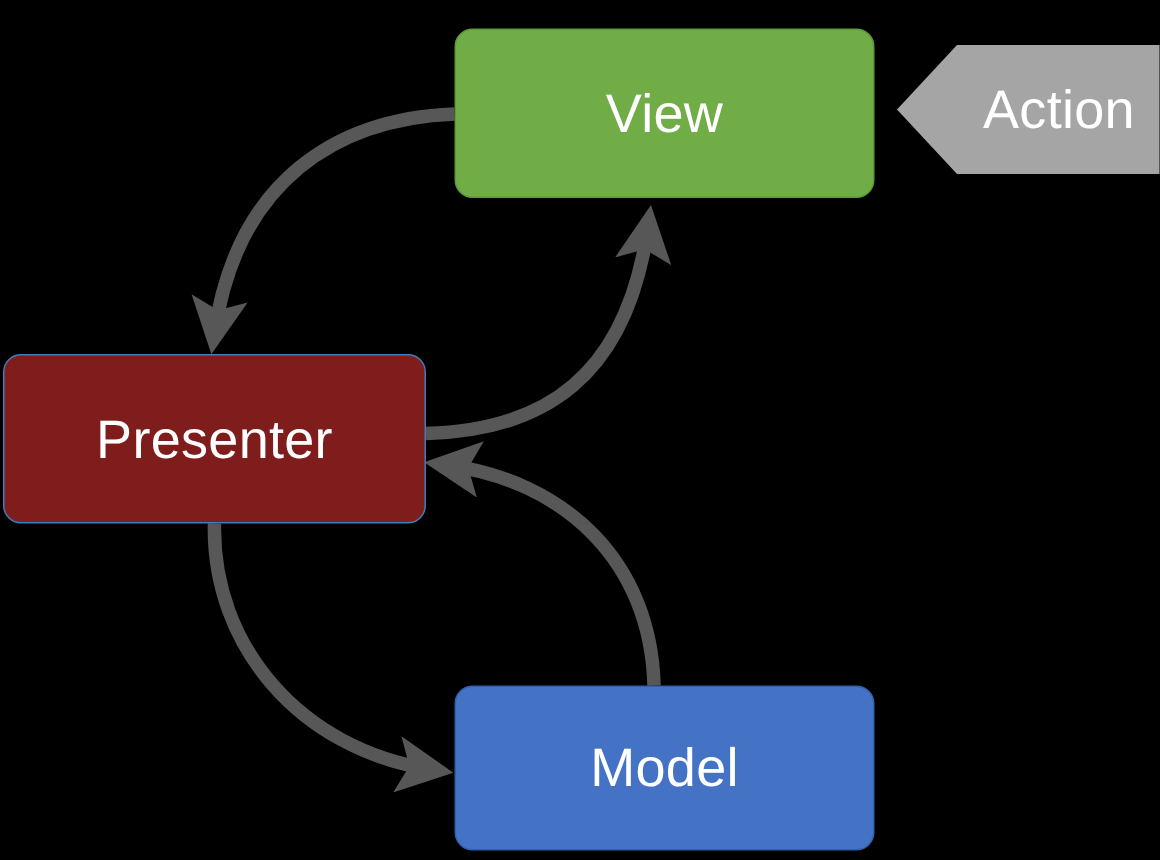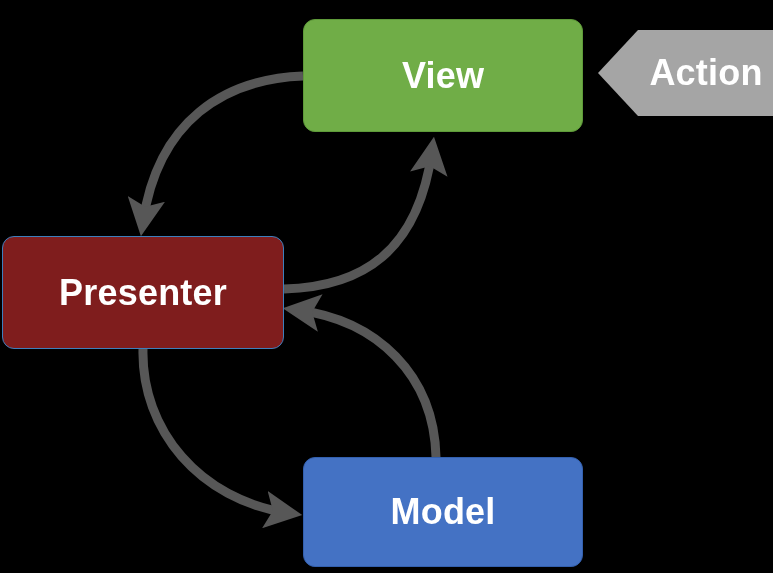--- a/index.html
+++ b/index.html
@@ -28,21 +28,21 @@
     height: 573px;
     pointer-events: none;
   }
   .node {
     position: absolute;
     box-sizing: border-box;
     display: flex;
     align-items: center;
     justify-content: center;
     color: #FFFFFF;
-    font-weight: 700;
+    font-weight: 400;
     letter-spacing: 0.2px;
     text-align: right;
     line-height: 1;
     -webkit-font-smoothing: antialiased;
   }
   .node-box {
     border-radius: 12px;
   }
   .node-label {
     display: block;

